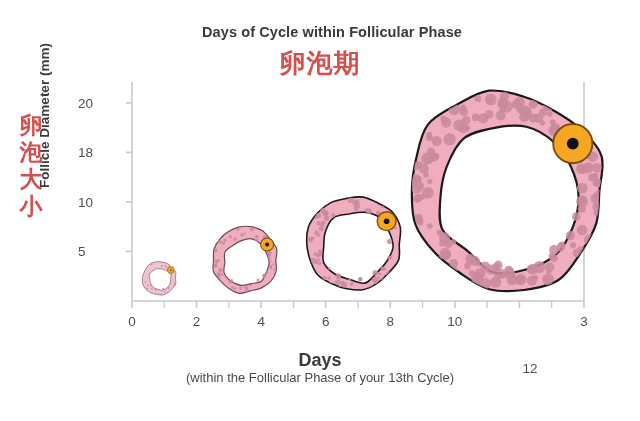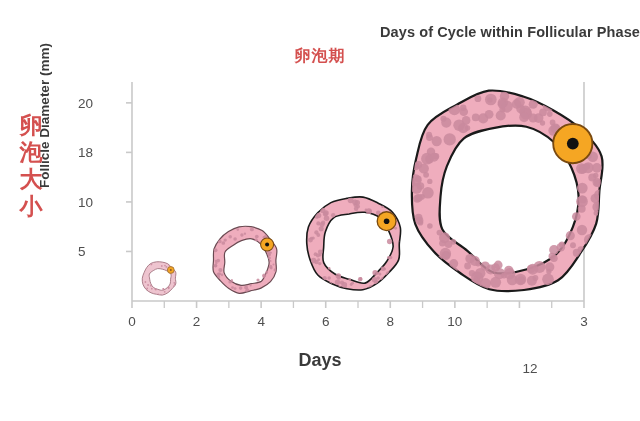--- a/index.html
+++ b/index.html
@@ -20,34 +20,34 @@
     position: absolute;
     inset: 0;
   }
 
   
   .title-main {
     position: absolute;
     left: 0;
     right: 0;
     top: 24px;
-    text-align: right;
+    text-align: center;
     font-size: 14.5px;
     font-weight: bold;
     color: #3a3a3a;
     letter-spacing: 0.1px;
     padding-left: 24px;
   }
   .title-cn {
     position: absolute;
     left: 0;
     right: 0;
     top: 46px;
     text-align: center;
-    font-size: 16px;
+    font-size: 26px;
     font-weight: bold;
     color: #d4504f;
     letter-spacing: 1px;
   }
 
   
   .ylabel {
     position: absolute;
     left: -56px;
     top: 108px;
@@ -120,20 +120,21 @@
 
   <div class="ylabel">Follicle Diameter (mm)</div>
   <div class="ylabel-cn">
       <span>卵</span>
       <span>泡</span>
       <span>大</span>
       <span>小</span>
     </div>
 
   <div class="xlabel">Days</div>
+  <div class="xlabel-sub">(within the Follicular Phase of your 13th Cycle)</div>
 
   <svg id="plot" width="640" height="421">
     <defs>
       <clipPath id="clip-f1">
           <circle cx="0" cy="0" r="1"></circle>
         </clipPath>
     </defs>
     <g id="axis-layer">
         <line x1="132" y1="301" x2="584" y2="301" stroke="#c9c9c9" stroke-width="1.6"></line>
         <line x1="132" y1="301" x2="132" y2="82" stroke="#c9c9c9" stroke-width="1.6"></line>

